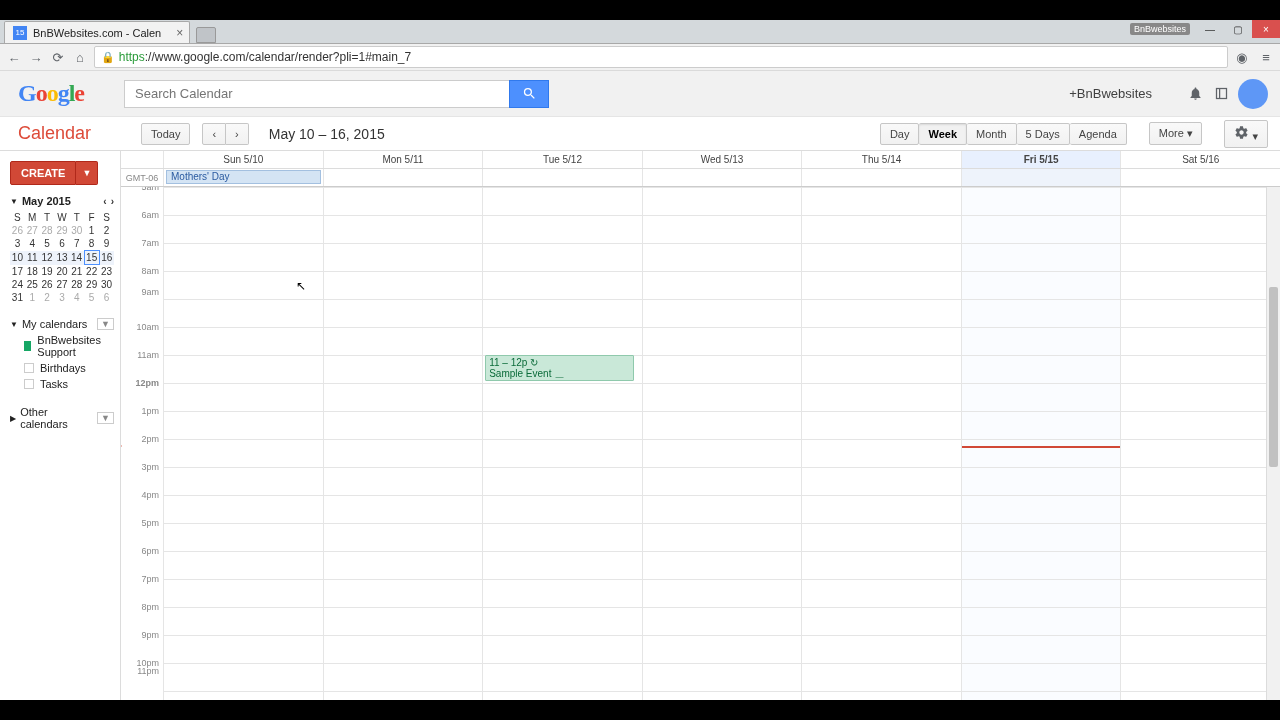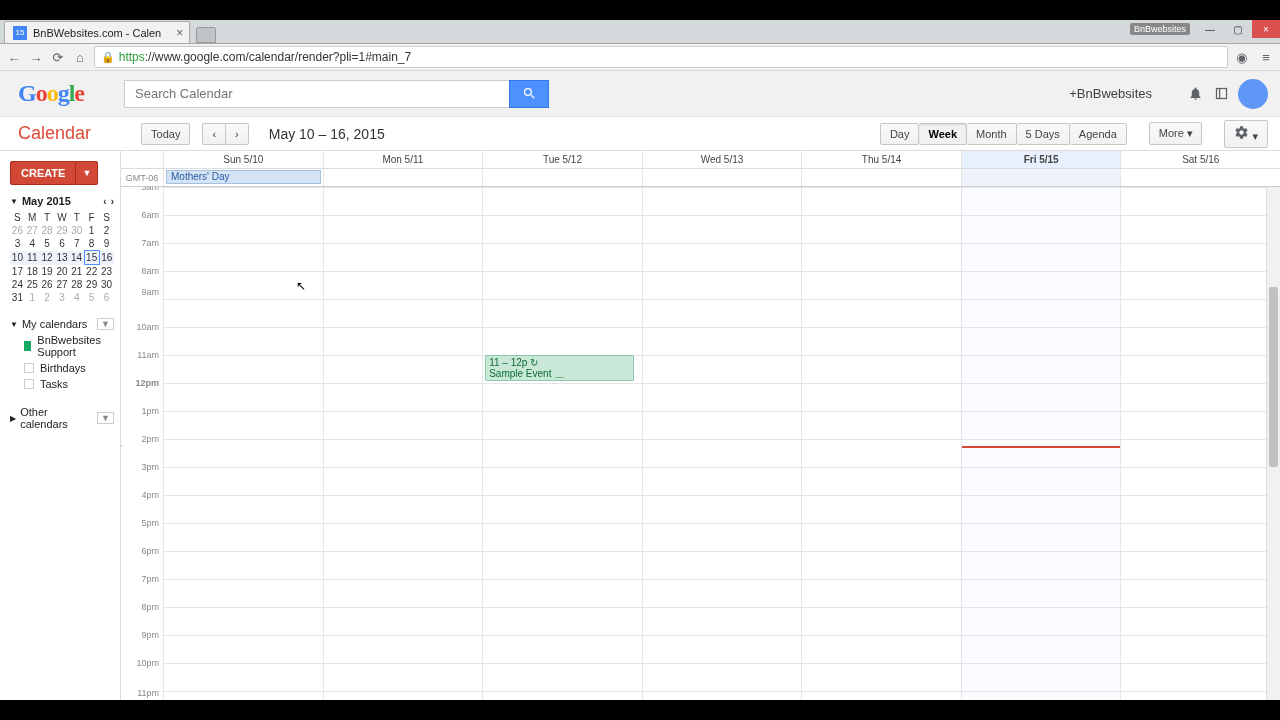--- a/index.html
+++ b/index.html
@@ -357,21 +357,21 @@
               <div class="time-label" style="top: 224px;">1pm</div>
               <div class="time-label" style="top: 252px;">2pm</div>
               <div class="time-label" style="top: 280px;">3pm</div>
               <div class="time-label" style="top: 308px;">4pm</div>
               <div class="time-label" style="top: 336px;">5pm</div>
               <div class="time-label" style="top: 364px;">6pm</div>
               <div class="time-label" style="top: 392px;">7pm</div>
               <div class="time-label" style="top: 420px;">8pm</div>
               <div class="time-label" style="top: 448px;">9pm</div>
               <div class="time-label" style="top: 476px;">10pm</div>
-              <div class="time-label" style="top: 484px; margin-top: 22px;">11pm</div>
+              <div class="time-label" style="top: 484px;">11pm</div>
               <div class="now-marker" style="top: 259px;"></div>
             </div>
           <div class="grid-cols" id="grid-cols">
               <div class="day-col">
                 <div class="hour-line" style="top: 0px;"></div>
                 <div class="hour-line" style="top: 28px;"></div>
                 <div class="hour-line" style="top: 56px;"></div>
                 <div class="hour-line" style="top: 84px;"></div>
                 <div class="hour-line" style="top: 112px;"></div>
                 <div class="hour-line" style="top: 140px;"></div>

